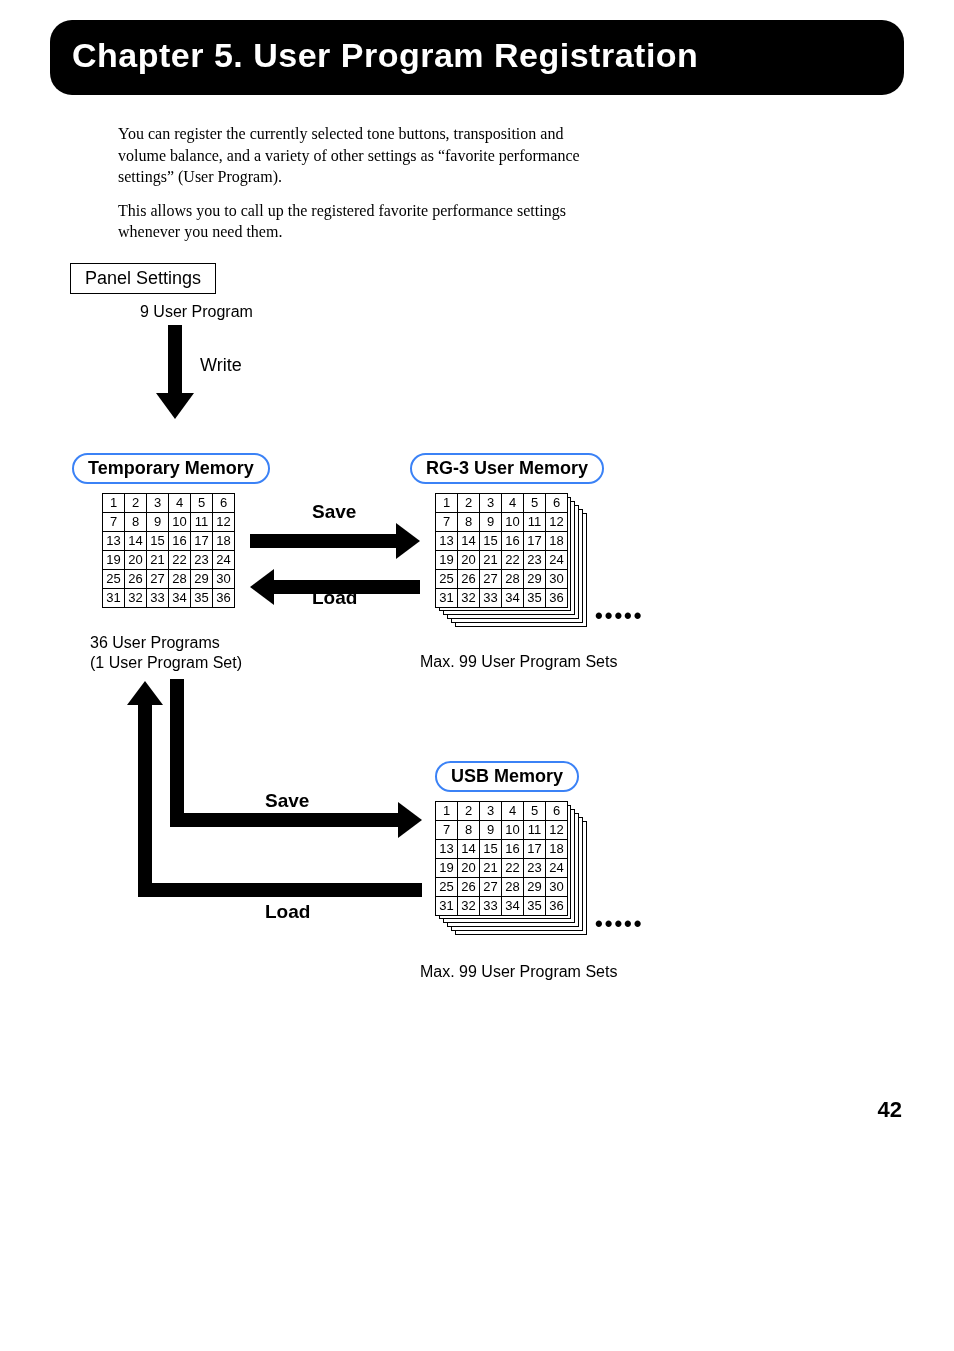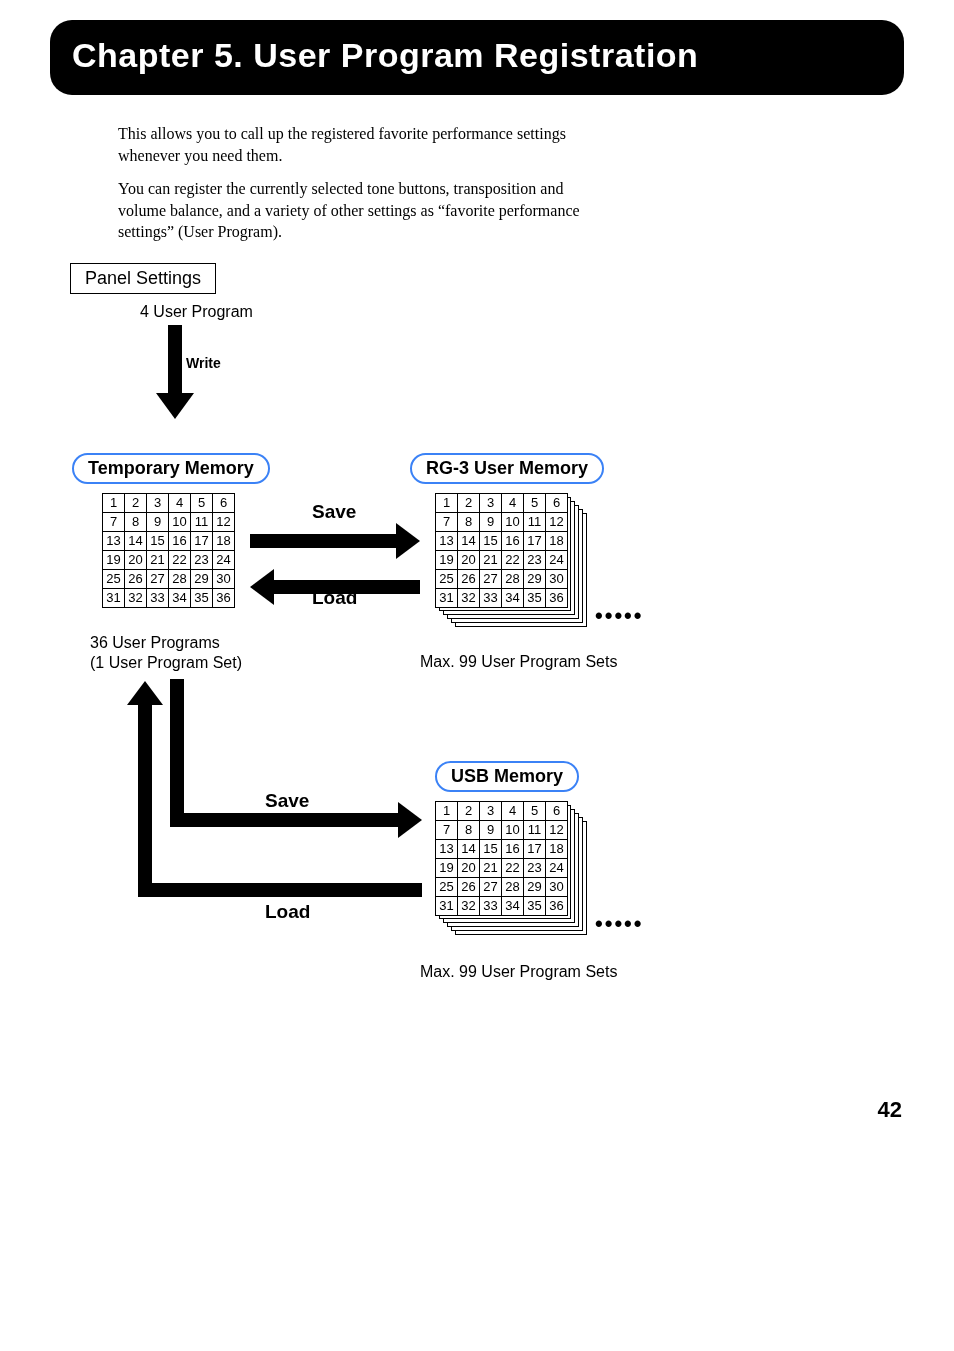--- a/index.html
+++ b/index.html
@@ -17,21 +17,21 @@
   .memo-icon .cloud::before { left:0; top:2px; width:22px; height:10px; }
   .memo-icon .cloud::after { right:0; top:2px; width:22px; height:10px; }
   .memo-icon .cloud .mid { position:absolute; left:14px; top:0; width:22px; height:12px; border:2px solid #000; border-bottom:none; border-radius:14px 14px 0 0; background:#fff; }
   .memo-text { font-size: 15px; line-height: 1.35; margin-top: 6px; }
   .diagram { position: relative; width: 600px; height: 770px; font-family: Arial, Helvetica, sans-serif; margin-left: -68px; margin-top: 20px; }
   .panel-box { position:absolute; left:20px; top:0; border:1px solid #000; background:#fff; padding:4px 14px; font-size:18px; }
   .one-up { position:absolute; left:90px; top:40px; font-size:16px; }
   .arrow-down { position:absolute; left:110px; top:62px; width:30px; height:90px; }
   .arrow-down .shaft { position:absolute; left:8px; top:0; width:14px; height:70px; background:#000; }
   .arrow-down .head { position:absolute; left:-4px; top:68px; width:0; height:0; border-left:19px solid transparent; border-right:19px solid transparent; border-top:26px solid #000; }
-  .write-lbl { position:absolute; left:136px; top:92px; font-weight:bold; font-size:14px; }
+  .write-lbl { position:absolute; left:150px; top:92px; font-weight:normal; font-size:18px; }
 
   .pill { position:absolute; border:2px solid #3b82f6; border-radius:22px; padding:3px 14px; font-weight:bold; font-size:18px; background:#fff; }
   .pill.temp { left:22px; top:190px; }
   .pill.rg3 { left:360px; top:190px; }
   .pill.usb { left:385px; top:498px; }
 
   .grid-single { position:absolute; }
   .grid-single table { border-collapse:collapse; }
   .grid-single td { border:1px solid #000; width:22px; height:19px; text-align:center; font-size:13px; font-family:Arial; }
   .grid-temp { left:52px; top:230px; }
@@ -63,28 +63,28 @@
 <body>
 
 <div class="page">
   <div class="chapter-bar">
     <h1>Chapter 5. User Program Registration</h1>
   </div>
 
   <div class="cols">
     <div class="main">
       <div class="body-text">
+        <p>You can register the currently selected tone buttons, transposition and volume balance, and a variety of other settings as “favorite performance settings” (User Program).</p>
         <p>This allows you to call up the registered favorite performance settings whenever you need them.</p>
-        <p>You can register the currently selected tone buttons, transposition and volume balance, and a variety of other settings as “favorite performance settings” (User Program).</p>
       </div>
 
       <div class="diagram">
 
         <div class="panel-box">Panel Settings</div>
-        <div class="one-up">4 User Program</div>
+        <div class="one-up">9 User Program</div>
         <div class="arrow-down">
             <div class="shaft"></div>
             <div class="head"></div>
           </div>
         <div class="write-lbl">Write</div>
 
         <div class="pill temp">Temporary Memory</div>
         <div class="pill rg3">RG-3 User Memory</div>
 
         <div class="grid-single grid-temp">

